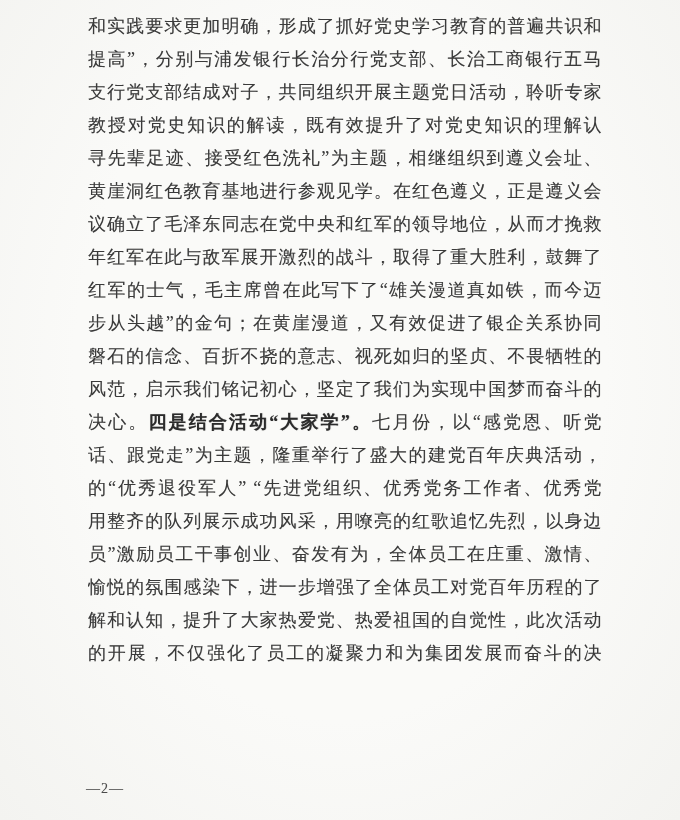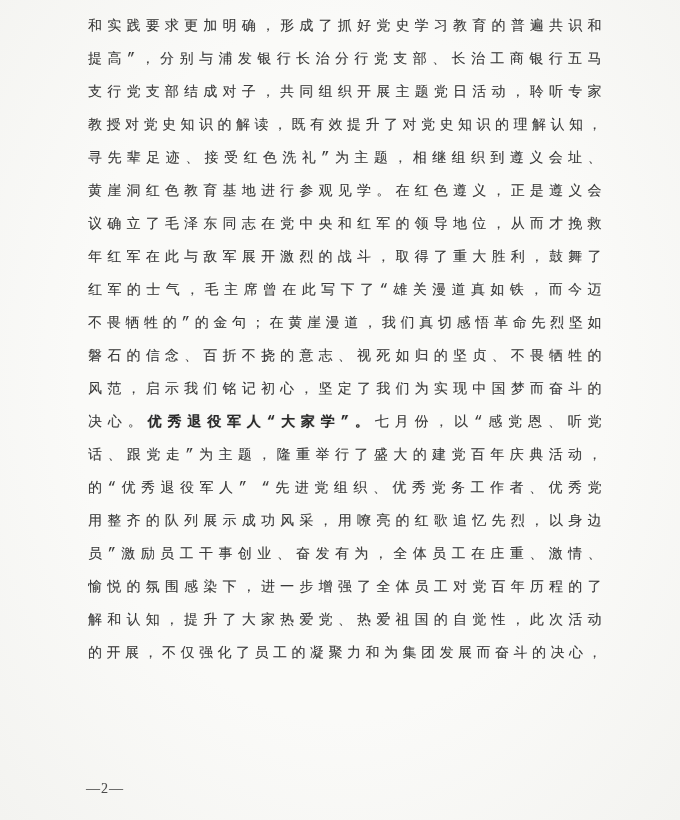--- a/index.html
+++ b/index.html
@@ -20,29 +20,28 @@
   }
   .text-block {
     position: absolute;
     left: 88px;
     top: 10px;
     width: 514px;
   }
   .line {
     height: 33px;
     line-height: 33px;
-    font-size: 14px;
+    font-size: 18px;
     color: #3a3a3a;
     text-align: justify;
     text-align-last: justify;
     letter-spacing: 0.5px;
     text-shadow: 0.3px 0.3px 0.6px rgba(80,80,80,0.35);
     white-space: pre-wrap;
     overflow: hidden;
-    font-family: Liberation Mono, monospace;
   }
   .seg { font-weight: normal; }
   .seg.bold {
     font-weight: 700;
     color: #2b2b2b;
     text-shadow: 0.4px 0.4px 0.7px rgba(60,60,60,0.45);
   }
   .page-number {
     position: absolute;
     left: 86px;
@@ -61,24 +60,24 @@
   <div class="text-block">
       <div class="line"><span class="seg">和实践要求更加明确，形成了抓好党史学习教育的普遍共识和</span></div>
       <div class="line"><span class="seg">提高”，分别与浦发银行长治分行党支部、长治工商银行五马</span></div>
       <div class="line"><span class="seg">支行党支部结成对子，共同组织开展主题党日活动，聆听专家</span></div>
       <div class="line"><span class="seg">教授对党史知识的解读，既有效提升了对党史知识的理解认知，</span></div>
       <div class="line"><span class="seg">寻先辈足迹、接受红色洗礼”为主题，相继组织到遵义会址、</span></div>
       <div class="line"><span class="seg">黄崖洞红色教育基地进行参观见学。在红色遵义，正是遵义会</span></div>
       <div class="line"><span class="seg">议确立了毛泽东同志在党中央和红军的领导地位，从而才挽救</span></div>
       <div class="line"><span class="seg">年红军在此与敌军展开激烈的战斗，取得了重大胜利，鼓舞了</span></div>
       <div class="line"><span class="seg">红军的士气，毛主席曾在此写下了“雄关漫道真如铁，而今迈</span></div>
-      <div class="line"><span class="seg">不畏牺牲的”的金句；在黄崖漫道，我们真切感悟革命先烈坚如</span></div>
+      <div class="line"><span class="seg">步从头越”的金句；在黄崖漫道，又有效促进了银企关系协同</span></div>
       <div class="line"><span class="seg">磐石的信念、百折不挠的意志、视死如归的坚贞、不畏牺牲的</span></div>
       <div class="line"><span class="seg">风范，启示我们铭记初心，坚定了我们为实现中国梦而奋斗的</span></div>
-      <div class="line"><span class="seg">决心。</span><span class="seg bold">优秀退役军人“大家学”。</span><span class="seg">七月份，以“感党恩、听党</span></div>
+      <div class="line"><span class="seg">决心。</span><span class="seg bold">四是结合活动“大家学”。</span><span class="seg">七月份，以“感党恩、听党</span></div>
       <div class="line"><span class="seg">话、跟党走”为主题，隆重举行了盛大的建党百年庆典活动，</span></div>
       <div class="line"><span class="seg">的“优秀退役军人” “先进党组织、优秀党务工作者、优秀党</span></div>
       <div class="line"><span class="seg">用整齐的队列展示成功风采，用嘹亮的红歌追忆先烈，以身边</span></div>
       <div class="line"><span class="seg">员”激励员工干事创业、奋发有为，全体员工在庄重、激情、</span></div>
       <div class="line"><span class="seg">愉悦的氛围感染下，进一步增强了全体员工对党百年历程的了</span></div>
       <div class="line"><span class="seg">解和认知，提升了大家热爱党、热爱祖国的自觉性，此次活动</span></div>
       <div class="line"><span class="seg">的开展，不仅强化了员工的凝聚力和为集团发展而奋斗的决心，</span></div>
     </div>
   <div class="page-number">—2—</div>
 </div>

